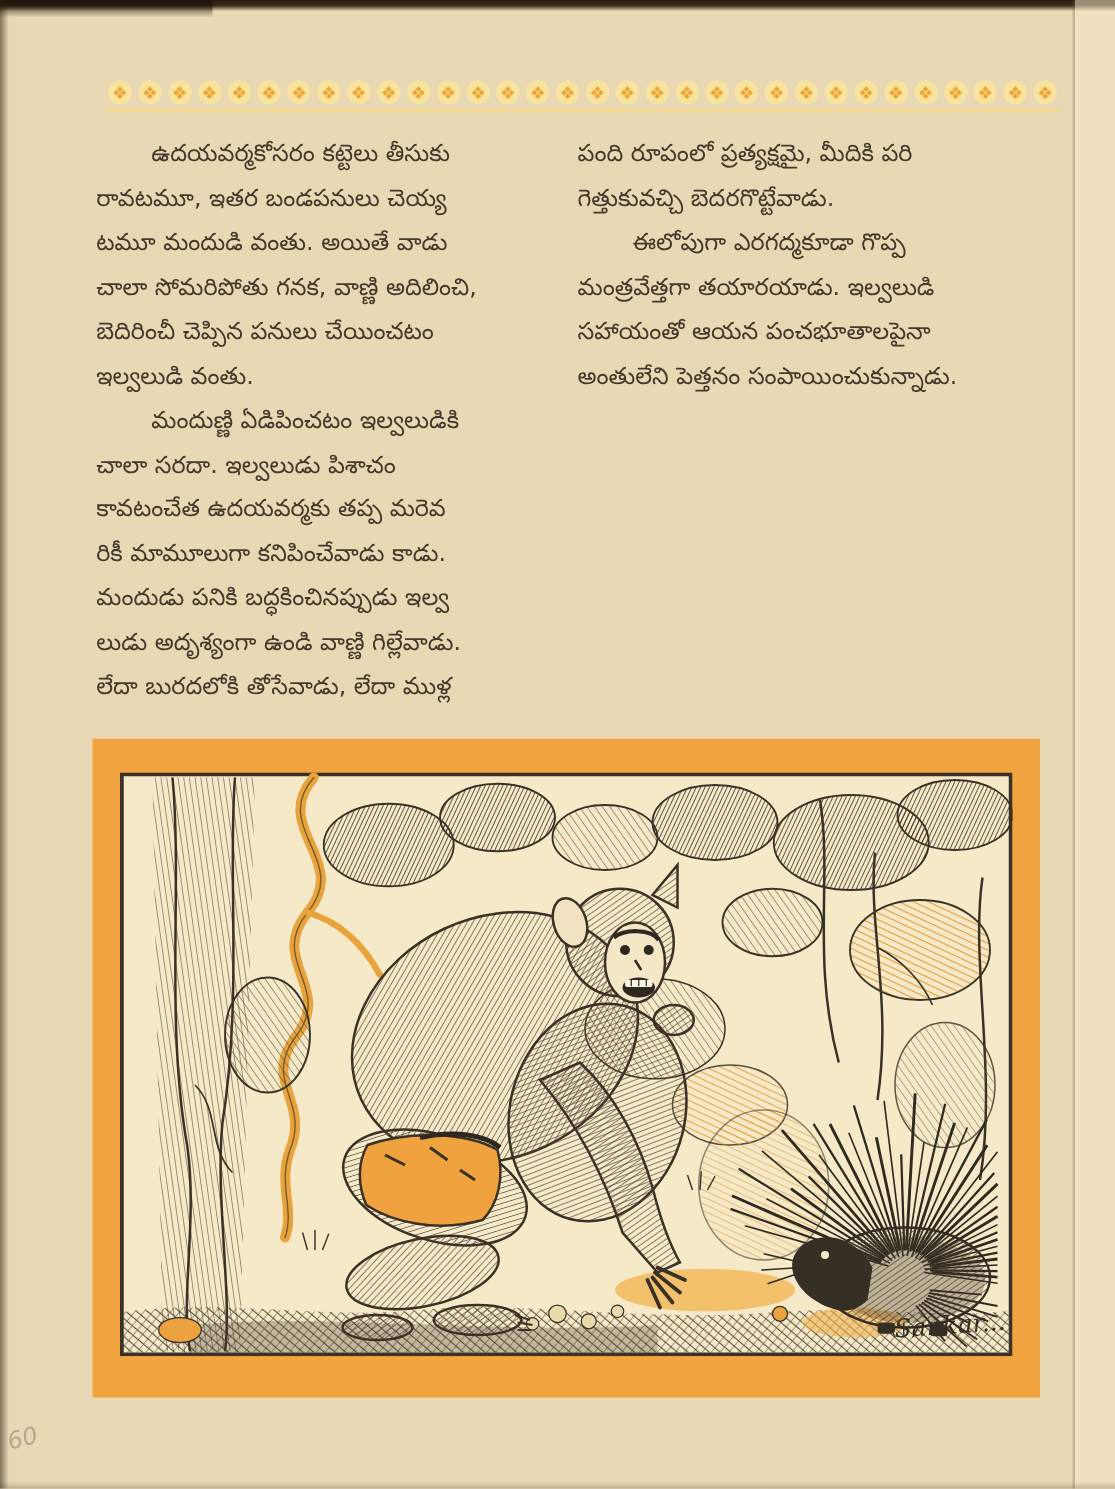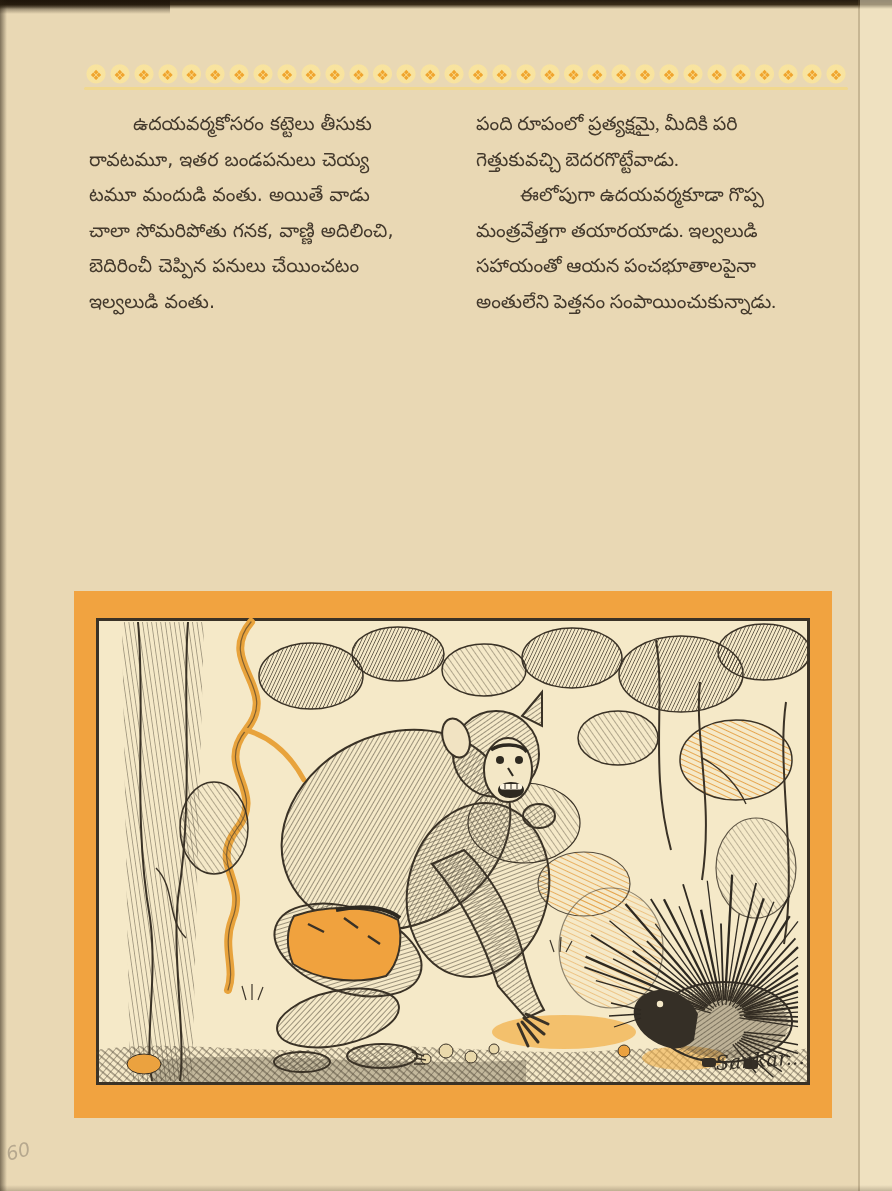--- a/index.html
+++ b/index.html
@@ -25,22 +25,22 @@
   
   .ornament{position:absolute;left:84px;top:62px;width:764px;height:25px;
     display:flex;align-items:center;}
   .ornament .motif{flex:1;text-align:center;color:#f0a52e;font-size:14px;line-height:22px;
     background:radial-gradient(circle at 50% 45%,rgba(249,228,158,.95) 0 9px,rgba(249,228,158,0) 10px);}
   .ornament-rule{position:absolute;left:84px;top:87px;width:764px;height:3px;
     background:#f1d88e;border-radius:2px;}
 
   
   .col{position:absolute;top:106px;height:466px;overflow:hidden;}
-  .col-left{left:89px;width:368px;}
-  .col-right{left:476px;width:388px;font-family:Liberation Serif, serif;}
+  .col-left{left:77px;width:368px;}
+  .col-right{left:462px;width:388px;}
   .col p{margin:0;white-space:pre-line;word-break:break-word;
     font-size:19px;line-height:35.5px;color:#43392c;}
   .col p.indent{text-indent:44px;}
 
   
   .illo-frame{position:absolute;left:74px;top:591px;width:758px;height:527px;
     background:#f1a340;box-sizing:border-box;padding:27px 22px 33px 22px;}
   .illo-frame svg{display:block;width:714px;height:467px;}
 
   .pencil-mark{position:absolute;left:6px;top:1140px;font-size:19px;color:#8d8170;
@@ -92,25 +92,32 @@
   </div>
 <div class="ornament-rule"></div>
 
 <div class="col col-left">
   <p class="indent">ఉదయవర్మకోసరం కట్టెలు తీసుకు
 రావటమూ, ఇతర బండపనులు చెయ్య
 టమూ మందుడి వంతు. అయితే వాడు
 చాలా సోమరిపోతు గనక, వాణ్ణి అదిలించి,
 బెదిరించీ చెప్పిన పనులు చేయించటం
 ఇల్వలుడి వంతు.</p>
+  <p class="indent">మందుణ్ణి ఏడిపించటం ఇల్వలుడికి
+చాలా సరదా. ఇల్వలుడు పిశాచం
+కావటంచేత ఉదయవర్మకు తప్ప మరెవ
+రికీ మామూలుగా కనిపించేవాడు కాడు.
+మందుడు పనికి బద్ధకించినప్పుడు ఇల్వ
+లుడు అదృశ్యంగా ఉండి వాణ్ణి గిల్లేవాడు.
+లేదా బురదలోకి తోసేవాడు, లేదా ముళ్ల</p>
 </div>
 <div class="col col-right">
   <p>పంది రూపంలో ప్రత్యక్షమై, మీదికి పరి
 గెత్తుకువచ్చి బెదరగొట్టేవాడు.</p>
-  <p class="indent">ఈలోపుగా ఉదయవర్మకూడా గొప్ప
+  <p class="indent">ఈలోపుగా ఎరగద్మకూడా గొప్ప
 మంత్రవేత్తగా తయారయాడు. ఇల్వలుడి
 సహాయంతో ఆయన పంచభూతాలపైనా
 అంతులేని పెత్తనం సంపాయించుకున్నాడు.</p>
 </div>
 
 <div class="illo-frame">
 <svg viewBox="0 0 714 467" xmlns="http://www.w3.org/2000/svg">
   <defs>
     <pattern id="fur" width="4" height="4" patternUnits="userSpaceOnUse" patternTransform="rotate(55)">
       <line x1="0" y1="0" x2="0" y2="4" stroke="#4e4639" stroke-width="1.1"></line>

